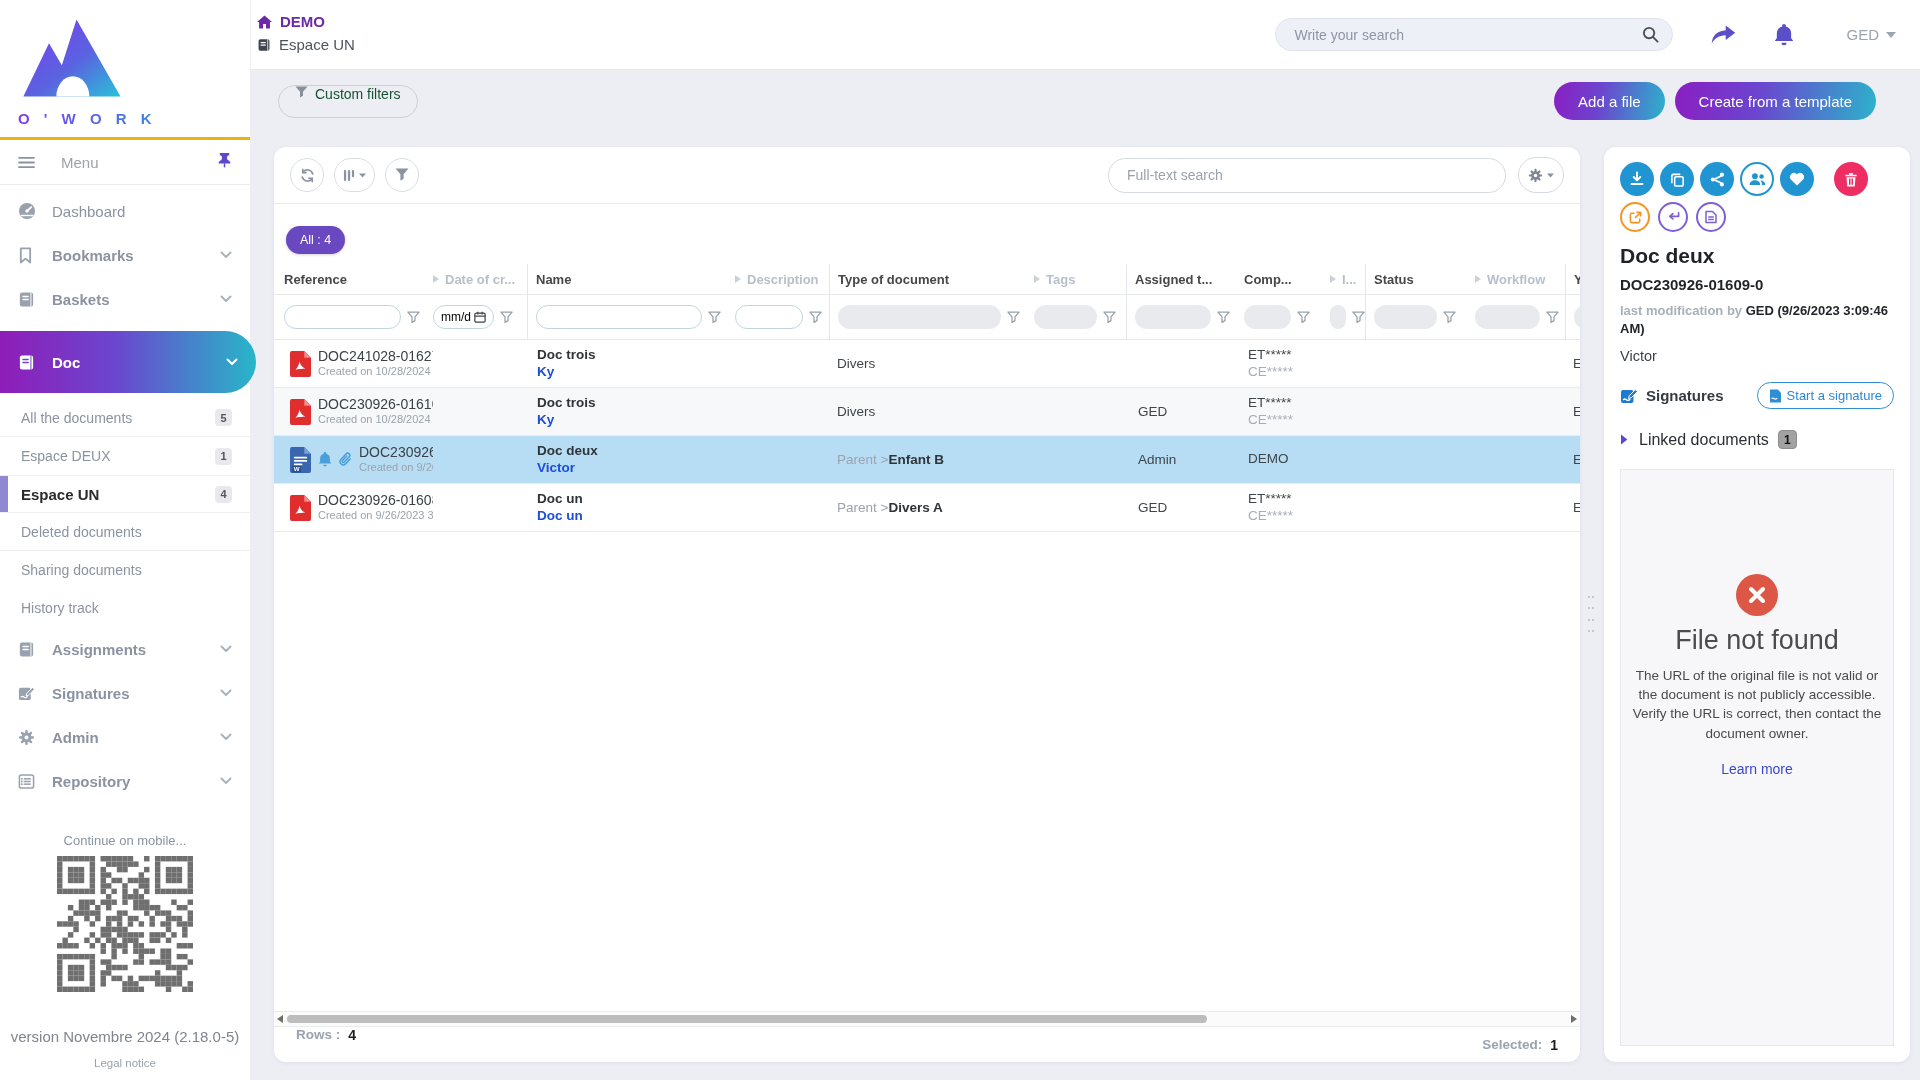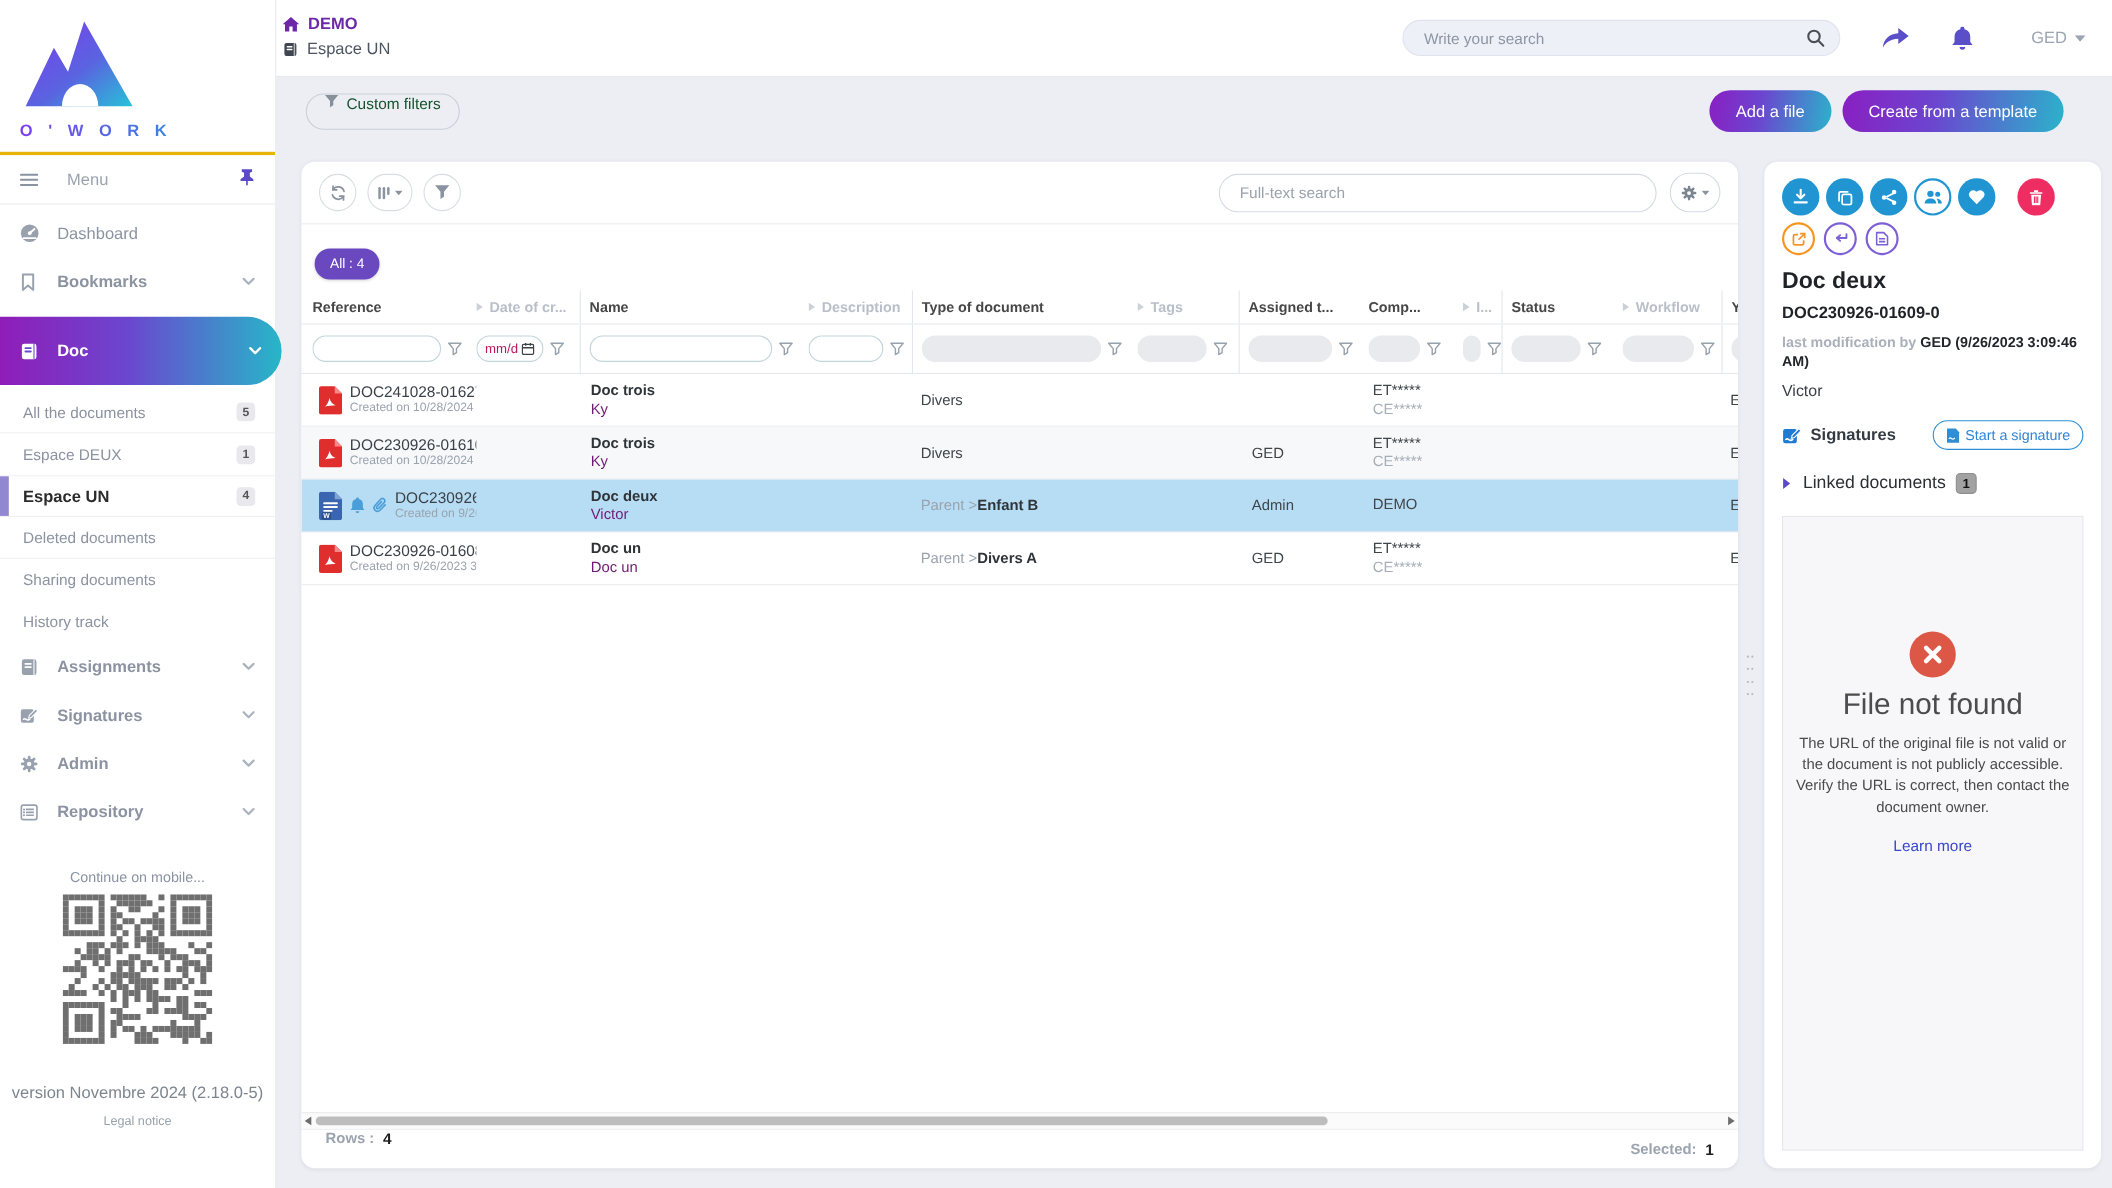--- a/index.html
+++ b/index.html
@@ -68,34 +68,34 @@
   .tgrid { display:grid; grid-template-columns:149px 102px 200px 102px 197px 100px 110px 86px 43px 102px 98px 80px; padding-left:10px; }
   .thead { flex:0 0 auto; border-bottom:1px solid #e8eaee; }
   .th { height:30px; display:flex; align-items:center; font-size:13px; color:#474747; font-weight:bold; gap:6px; overflow:hidden; white-space:nowrap; }
   .th.dim { color:#b9bfc9; font-weight:bold; }
   .th.sep, .fc.sep { border-left:1px solid #e3e6ea; padding-left:8px; margin-left:-8px; }
   .th.sep { padding-left:8px; }
   .tfilters { flex:0 0 auto; border-bottom:1px solid #e4e7ec; }
   .fc { height:44px; display:flex; align-items:center; gap:6px; overflow:hidden; }
   .fpill { height:24px; border:1px solid #c2d6da; border-radius:12px; background:#fff; font-size:12px; color:#555; padding:0 8px; outline:none; font-family:inherit; min-width:0; }
   .fpill.gray { background:#e8eaed; border:none; }
-  .datepill { height:24px; border:1px solid #c2d6da; border-radius:12px; background:#fff; display:flex; align-items:center; gap:3px; padding:0 7px; color:#be185d; font-size:12px; cursor:text; }
+  .datepill { height:24px; border:1px solid #c2d6da; border-radius:12px; background:#fff; display:flex; align-items:center; gap:3px; padding:0 7px; color:#000000; font-size:12px; cursor:text; }
   .funnel { flex:0 0 auto; display:flex; cursor:pointer; }
   .trows { flex:0 0 auto; }
   .trow { height:48px; border-bottom:1px solid #e9ebef; cursor:pointer; background:#fff; }
   .trow.zebra { background:#f7f8fa; }
   .trow.selected { background:#b7ddf5; }
   .cell { display:flex; align-items:center; overflow:hidden; white-space:nowrap; font-size:13.5px; color:#3f4549; }
   .cell .two { display:flex; flex-direction:column; justify-content:center; line-height:1.25; }
   .refcell { gap:7px; padding-left:6px; }
   .refcode { color:#3a4148; font-size:14px; }
   .created { color:#9aa3ae; font-size:11px; }
   .namecell { padding-left:2px; }
   .nm { font-weight:bold; color:#2f3438; }
-  .sub { color:#701a75; }
+  .sub { color:#1d4ed8;font-weight:bold; }
   .typp { color:#9aa3ae; }
   .typm.b { font-weight:bold; color:#2f3438; }
   .asg { padding-left:4px; }
   .cmp1 { color:#3f4549; }
   .cmp2 { color:#a7aeb8; }
   .tc-space { flex:1 1 auto; }
   .hscroll { flex:0 0 auto; height:15px; position:relative; background:#fbfbfc; border-top:1px solid #ebebee; }
   .hthumb { position:absolute; left:13px; top:3px; width:920px; height:8px; background:#bdbdbd; border-radius:4px; cursor:grab; }
   .harrow { position:absolute; top:3px; width:0; height:0; border-top:4px solid transparent; border-bottom:4px solid transparent; cursor:pointer; }
   .harrow.l { left:3px; border-right:6px solid #6d6d6d; }
@@ -187,20 +187,36 @@
           </span>
           <span class="slabel">Dashboard</span>
         </div>
         <div class="side-item bold">
           <span class="sicon">
             <svg width="15" height="17" viewBox="0 0 16 18" fill="none" stroke="#98a1ad" stroke-width="1.9">
               <path d="M3 1.5h10v15l-5-4.2-5 4.2z" stroke-linejoin="round"></path>
             </svg>
           </span>
           <span class="slabel">Bookmarks</span>
+          <span class="chev">
+            <svg width="12" height="8" viewBox="0 0 12 8" fill="none" stroke="#aab3bd" stroke-width="2" stroke-linecap="round" stroke-linejoin="round">
+              <path d="M1.5 1.5L6 6l4.5-4.5"></path>
+            </svg>
+          </span>
+        </div>
+        <div class="side-item bold">
+          <span class="sicon">
+            <svg width="17" height="17" viewBox="0 0 18 18">
+              <rect x="2" y="1.5" width="14" height="15" rx="2.2" fill="#98a1ad"></rect>
+              <rect x="4.5" y="5" width="7" height="1.7" rx=".8" fill="#ffffff"></rect>
+              <rect x="4.5" y="8.2" width="7" height="1.7" rx=".8" fill="#ffffff"></rect>
+              <rect x="12.8" y="1.5" width="1.7" height="15" fill="#ffffff" opacity=".6"></rect>
+            </svg>
+          </span>
+          <span class="slabel">Baskets</span>
           <span class="chev">
             <svg width="12" height="8" viewBox="0 0 12 8" fill="none" stroke="#aab3bd" stroke-width="2" stroke-linecap="round" stroke-linejoin="round">
               <path d="M1.5 1.5L6 6l4.5-4.5"></path>
             </svg>
           </span>
         </div>
         <div class="side-item bold active-grad">
           <span class="sicon">
             <svg width="17" height="17" viewBox="0 0 18 18">
               <rect x="2" y="1.5" width="14" height="15" rx="2.2" fill="#ffffff"></rect>

